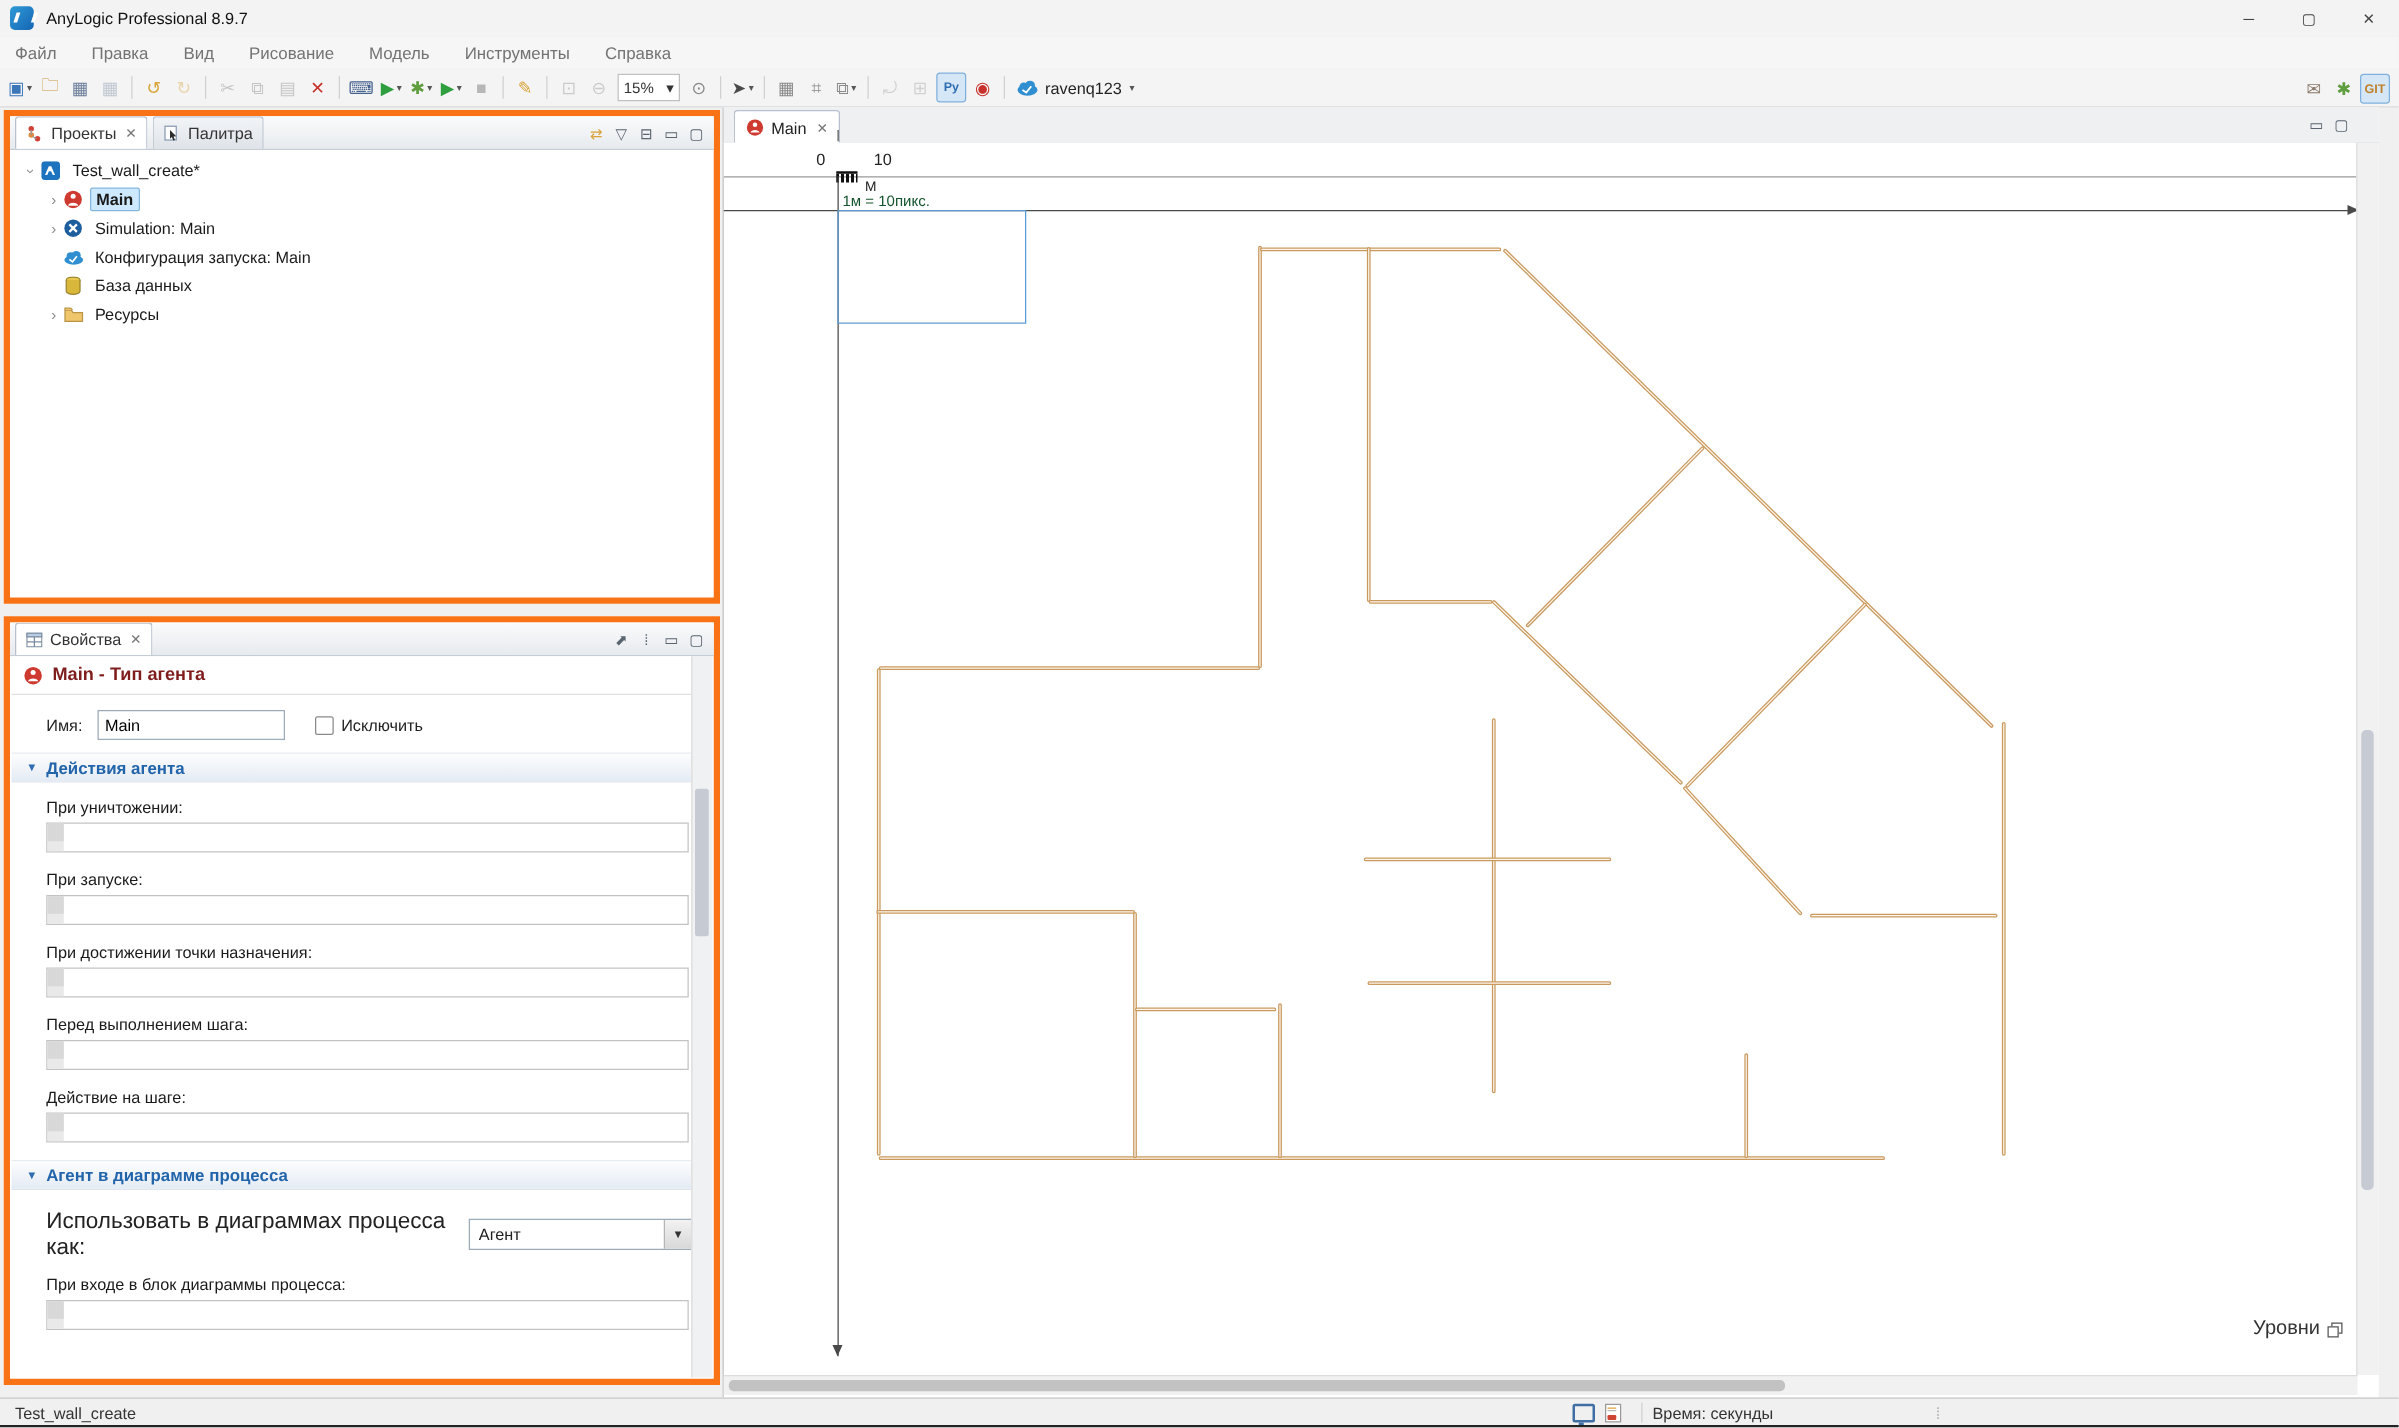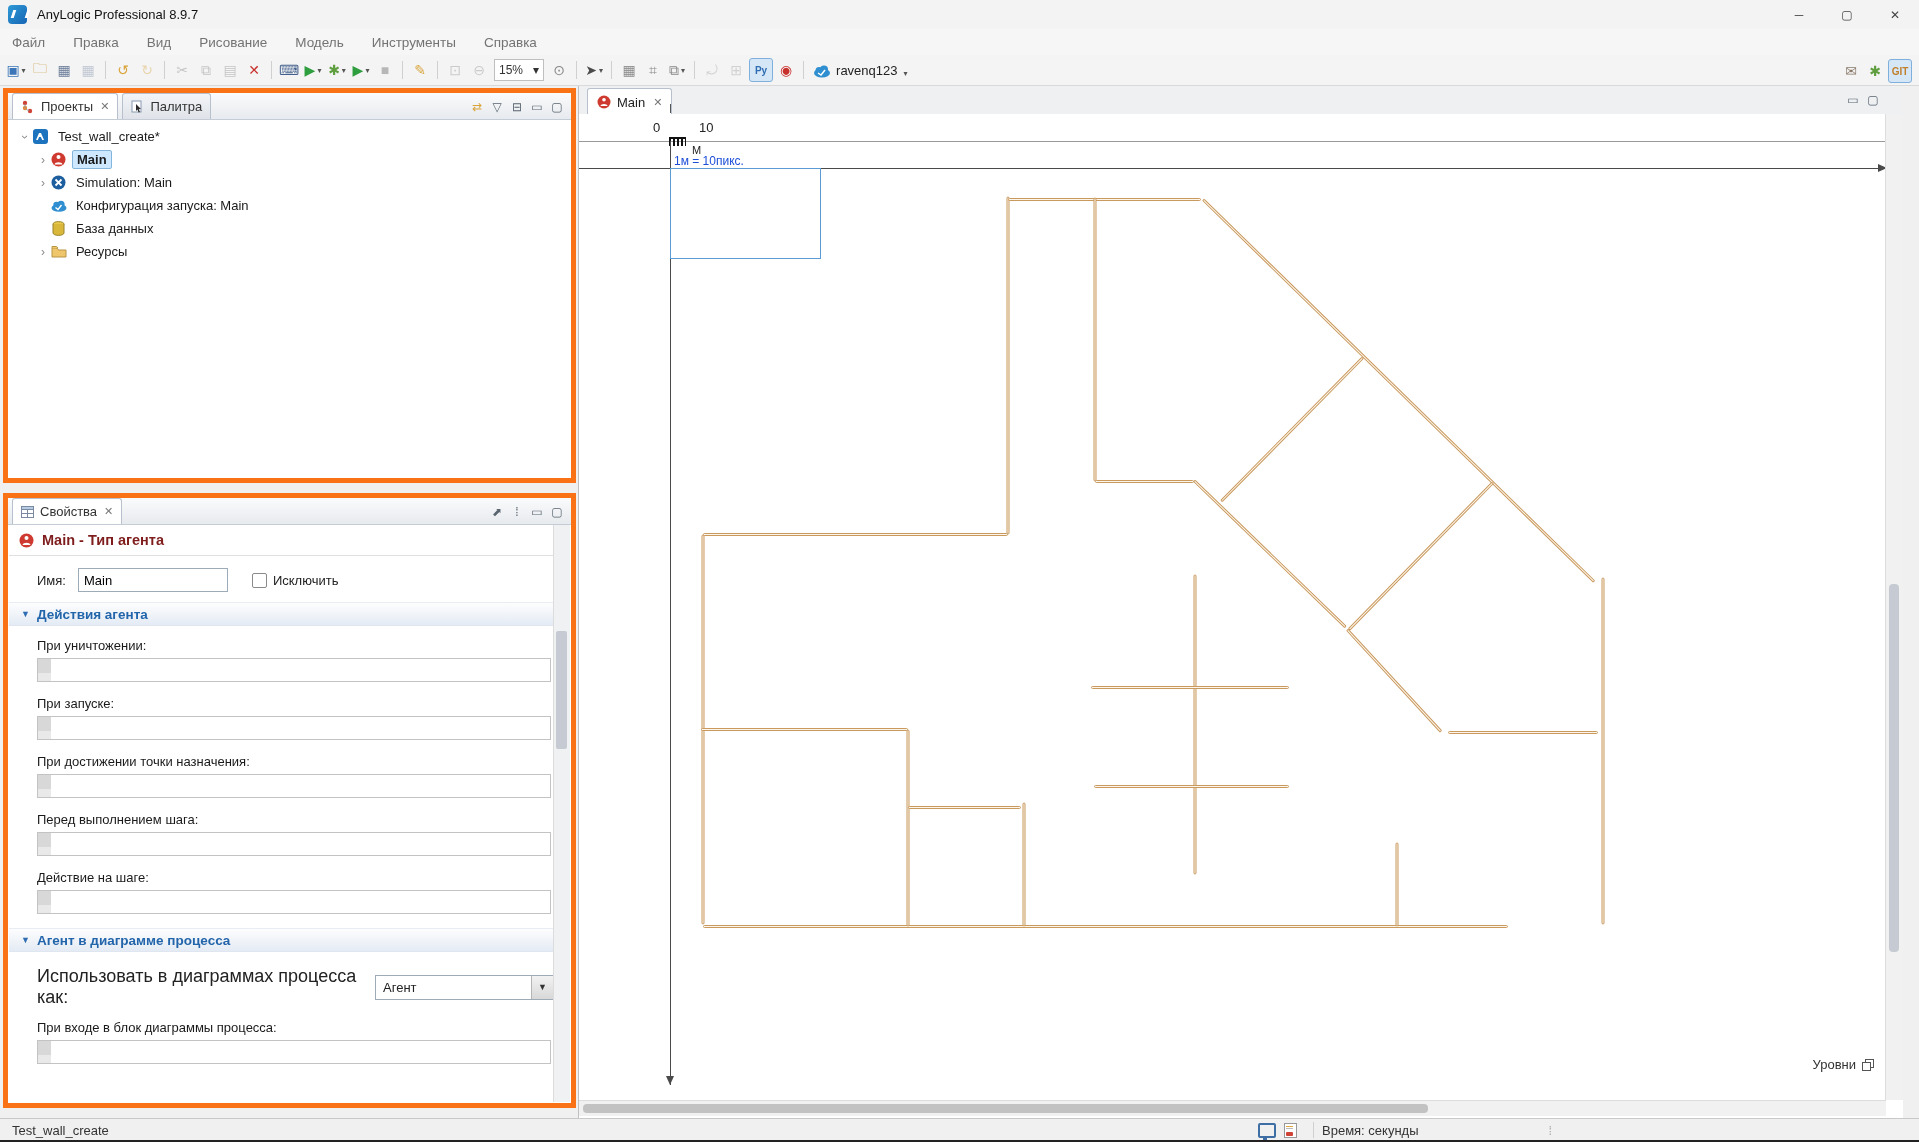--- a/index.html
+++ b/index.html
@@ -28,21 +28,21 @@
     border-bottom:1px solid #d9d9d9;display:flex;align-items:center;padding-left:4px;box-sizing:border-box;}
   .tb-item{height:22px;min-width:22px;display:flex;align-items:center;justify-content:center;
     margin:0 1px;border-radius:3px;font-size:14px;position:relative;}
   .tb-item.dis{opacity:.38;}
   .tb-item .dd{font-size:8px;color:#555;margin-left:2px;}
   .tb-sep{width:1px;height:18px;background:#d0d0d0;margin:0 5px;}
   .tb-combo{height:20px;border:1px solid #bfbfbf;background:#fff;display:flex;align-items:center;
     font-size:12px;padding:0 4px;color:#333;margin:0 3px;}
   .tb-combo .dd{margin-left:10px;}
   .tb-sel{background:#d5e7f7;border:1px solid #7fb0dd;}
-  .tb-user{display:flex;align-items:flex-end;font-size:13px;color:#222;margin:0 4px;}
+  .tb-user{display:flex;align-items:center;font-size:13px;color:#222;margin:0 4px;}
   #toolbar-right{position:absolute;right:6px;top:4px;display:flex;align-items:center;}
   
   .panel{position:absolute;background:#fff;border:5px solid #f97316;box-sizing:border-box;}
   .panel-header{height:26px;background:linear-gradient(#fafbfc,#e7eaee);border-bottom:1px solid #c4ccd6;
     display:flex;align-items:flex-end;position:relative;}
   .ptab{height:25px;display:flex;align-items:center;padding:0 8px;font-size:13px;color:#333;
     border:1px solid #b7c0cc;border-bottom:none;border-radius:3px 3px 0 0;margin-left:4px;background:linear-gradient(#f2f4f7,#dfe3e9);}
   .ptab.active{background:#fff;font-weight:normal;}
   .ptab .close{margin-left:7px;font-size:11px;color:#777;}
   .ptab .ticon{margin-right:6px;display:inline-flex;}
@@ -91,31 +91,31 @@
   #main-tab .ticon{margin-right:6px;display:inline-flex;}
   #main-tab .close{margin-left:8px;color:#777;font-size:11px;}
   #canvas-tab-icons{position:absolute;right:20px;top:7px;display:flex;}
   #canvas-tab-icons .hicon{width:20px;text-align:center;font-size:12px;color:#5a6570;}
   #ruler{position:absolute;left:0;top:28px;right:17px;height:27px;background:#fff;border-bottom:1px solid #9a9a9a;}
   .ruler-num{position:absolute;top:6px;font-size:13px;color:#222;}
   #ruler-tick{position:absolute;left:91px;top:18px;width:1px;height:9px;background:#555;}
   #scale-ruler-icon{position:absolute;left:90px;top:51px;width:17px;height:7px;
     background:repeating-linear-gradient(90deg,#111 0 2px,transparent 2px 4px);border-top:2px solid #111;}
   #scale-m{position:absolute;left:113px;top:58px;font-size:11px;color:#222;}
-  #scale-note{position:absolute;left:95px;top:68px;font-size:12px;color:#1d4ed8;}
+  #scale-note{position:absolute;left:95px;top:68px;font-size:12px;color:#14532d;}
   #axis-h{position:absolute;left:0;top:82px;width:1308px;height:1px;background:#4a4a4a;}
   #axis-h:after{content:"";position:absolute;right:0;top:-4px;border-left:9px solid #4a4a4a;
     border-top:4px solid transparent;border-bottom:4px solid transparent;}
   #axis-v{position:absolute;left:91px;top:55px;width:1px;height:944px;background:#4a4a4a;}
   #axis-v:after{content:"";position:absolute;bottom:0;left:-4px;border-top:9px solid #4a4a4a;
     border-left:4px solid transparent;border-right:4px solid transparent;}
   #frame-rect{position:absolute;left:91px;top:82px;width:149px;height:89px;border:1px solid #5b9bd5;background:transparent;}
   #walls{position:absolute;left:0;top:0;right:0;bottom:0;pointer-events:none;}
   .wall{position:absolute;height:3px;border:1px solid #c9995e;background:#fdf6ec;border-radius:2px;transform-origin:0 50%;box-sizing:border-box;}
-  #levels{position:absolute;right:30px;bottom:46px;display:flex;align-items:center;font-size:13px;color:#333;}
+  #levels{position:absolute;right:30px;bottom:46px;display:flex;align-items:center;font-size:16px;color:#333;}
   #levels .layers{width:11px;height:11px;margin-left:6px;position:relative;}
   #levels .layers:before{content:"";position:absolute;left:3px;top:0;width:7px;height:7px;border:1px solid #555;background:#fff;}
   #levels .layers:after{content:"";position:absolute;left:0;top:3px;width:7px;height:7px;border:1px solid #555;background:#fff;}
   #hscroll{position:absolute;left:0;bottom:2px;right:17px;height:15px;background:#f1f1f1;border-top:1px solid #ddd;}
   #hscroll .thumb{position:absolute;left:4px;top:3px;width:845px;height:9px;background:#c2c2c2;border-radius:4px;}
   #vscroll{position:absolute;right:0;top:28px;bottom:18px;width:17px;background:#f1f1f1;border-left:1px solid #ddd;}
   #vscroll .thumb{position:absolute;left:3px;top:470px;width:10px;height:368px;background:#c6cbd3;border-radius:4px;}
   
   #statusbar{position:absolute;left:0;top:1118px;width:1919px;height:22px;background:#f0f0f0;
     border-top:1px solid #c8c8c8;display:flex;align-items:center;font-size:13px;color:#333;}

